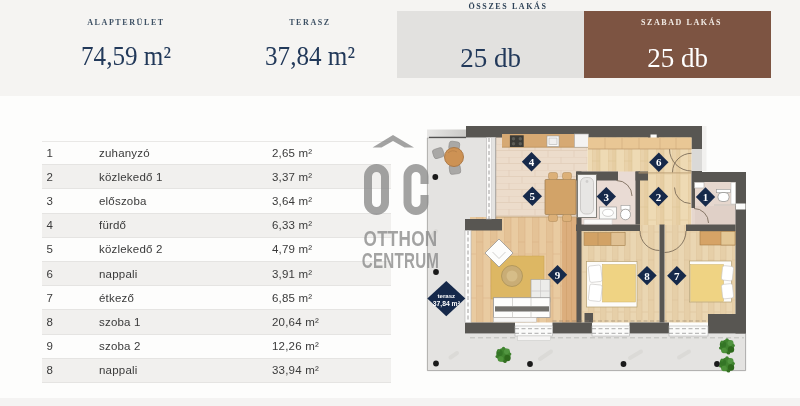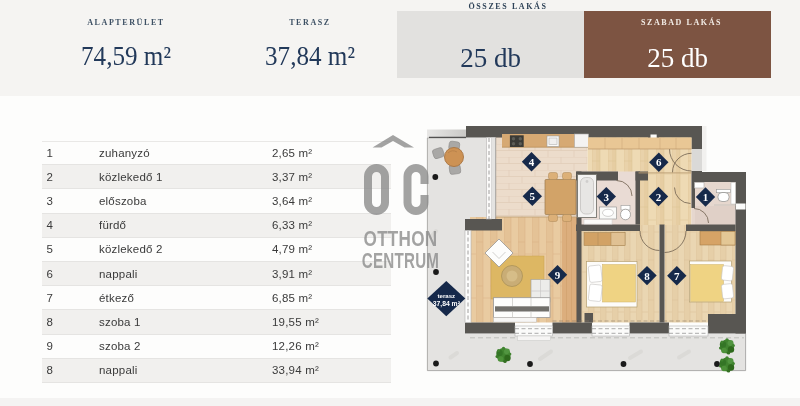--- a/index.html
+++ b/index.html
@@ -81,21 +81,21 @@
 
 <div class="trow rodd" style="top:286.2px;">
     <span class="tnum">7</span>
     <span class="tname">étkező</span>
     <span class="tarea">6,85 m²</span>
   </div>
 
 <div class="trow reven" style="top:310.4px;">
     <span class="tnum">8</span>
     <span class="tname">szoba 1</span>
-    <span class="tarea">19,55 m²</span>
+    <span class="tarea">20,64 m²</span>
   </div>
 
 <div class="trow rodd" style="top:334.6px;">
     <span class="tnum">9</span>
     <span class="tname">szoba 2</span>
     <span class="tarea">12,26 m²</span>
   </div>
 
 <div class="trow reven" style="top:358.8px;">
     <span class="tnum">8</span>

